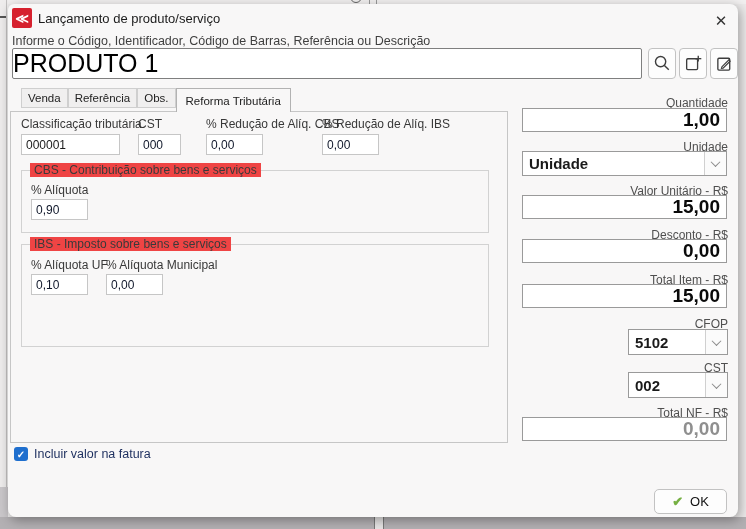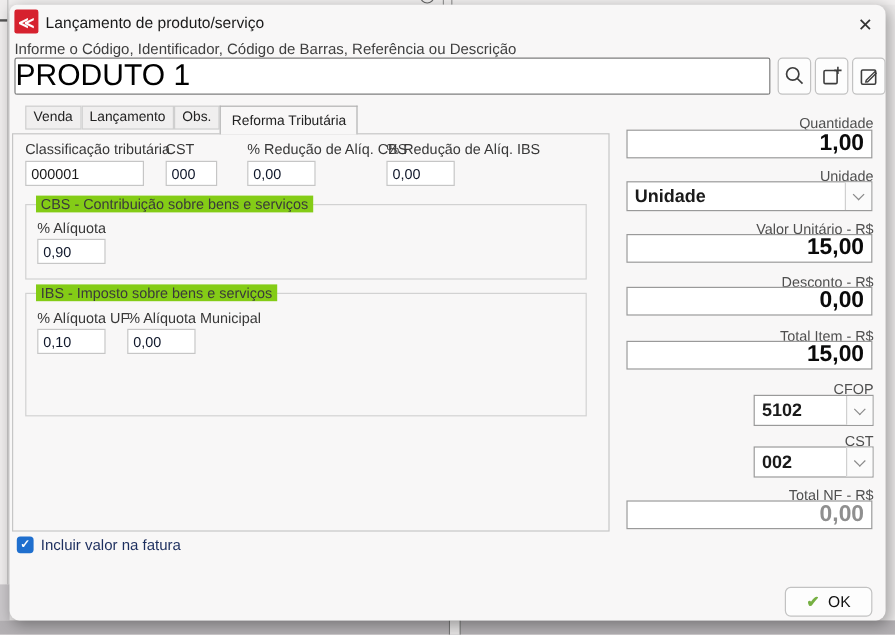--- a/index.html
+++ b/index.html
@@ -55,21 +55,21 @@
 
   .panel { left:2px; top:107px; width:498px; height:332px; border:1px solid #c6c6c6;
            background:#f8f7f7; z-index:1; }
 
   .flabel { font-size:12px; color:#383838; white-space:nowrap; z-index:2; }
   .f-input { border:1px solid #c6c6c6; background:#fff; font-size:12px; padding:0 4px;
              color:#1a1a1a; height:21px; font-family:inherit; z-index:2; }
   .f-input.dim { color:#0f172a; }
 
   .group { border:1px solid #d2d2d2; z-index:2; }
-  .group-legend { position:absolute; top:-8px; left:8px; background:#84cc16;
+  .group-legend { position:absolute; top:-8px; left:8px; background:#ef4444;
                   padding:0 4px; font-size:12px; color:#3a3a3a; white-space:nowrap; }
   .group > .in { position:absolute; }
 
   .rlabel { font-size:12px; color:#4f4f4f; right:10px; text-align:right;
             white-space:nowrap; }
   .val-input { left:514px; width:205px; height:24px; border:1px solid #9a9a9a;
                background:#fff; font-size:19px; font-weight:bold; text-align:right;
                padding:0 6px; color:#0a0a0a; font-family:inherit; }
   .val-input.dim { color:#8f8f8f; }
 
@@ -137,21 +137,21 @@
     <span>
       <svg width="19" height="19" viewBox="0 0 20 20">
         <rect x="3" y="4.5" width="12.5" height="12.5" rx="1.2" fill="none" stroke="#3d3d3d" stroke-width="1.4"></rect>
         <path d="M7.2 13.6 L14.6 6.2 L15.9 7.5 L8.5 14.9 L6.8 15.1 Z" fill="none" stroke="#3d3d3d" stroke-width="1.2"></path>
       </svg>
     </span>
   </div>
 
   <div class="tabs">
     <div class="tab">Venda</div>
-    <div class="tab">Lançamento</div>
+    <div class="tab">Referência</div>
     <div class="tab">Obs.</div>
     <div class="tab active">Reforma Tributária</div>
   </div>
 
   <div class="panel"></div>
 
   <div class="flabel" style="left:13px; top:113px;">Classificação tributária</div>
   <div class="flabel" style="left:130px; top:113px;">CST</div>
   <div class="flabel" style="left:314px; top:113px;">% Redução de Alíq. IBS</div>
   <div class="flabel" style="left:198px; top:113px;">% Redução de Alíq. CBS</div>

